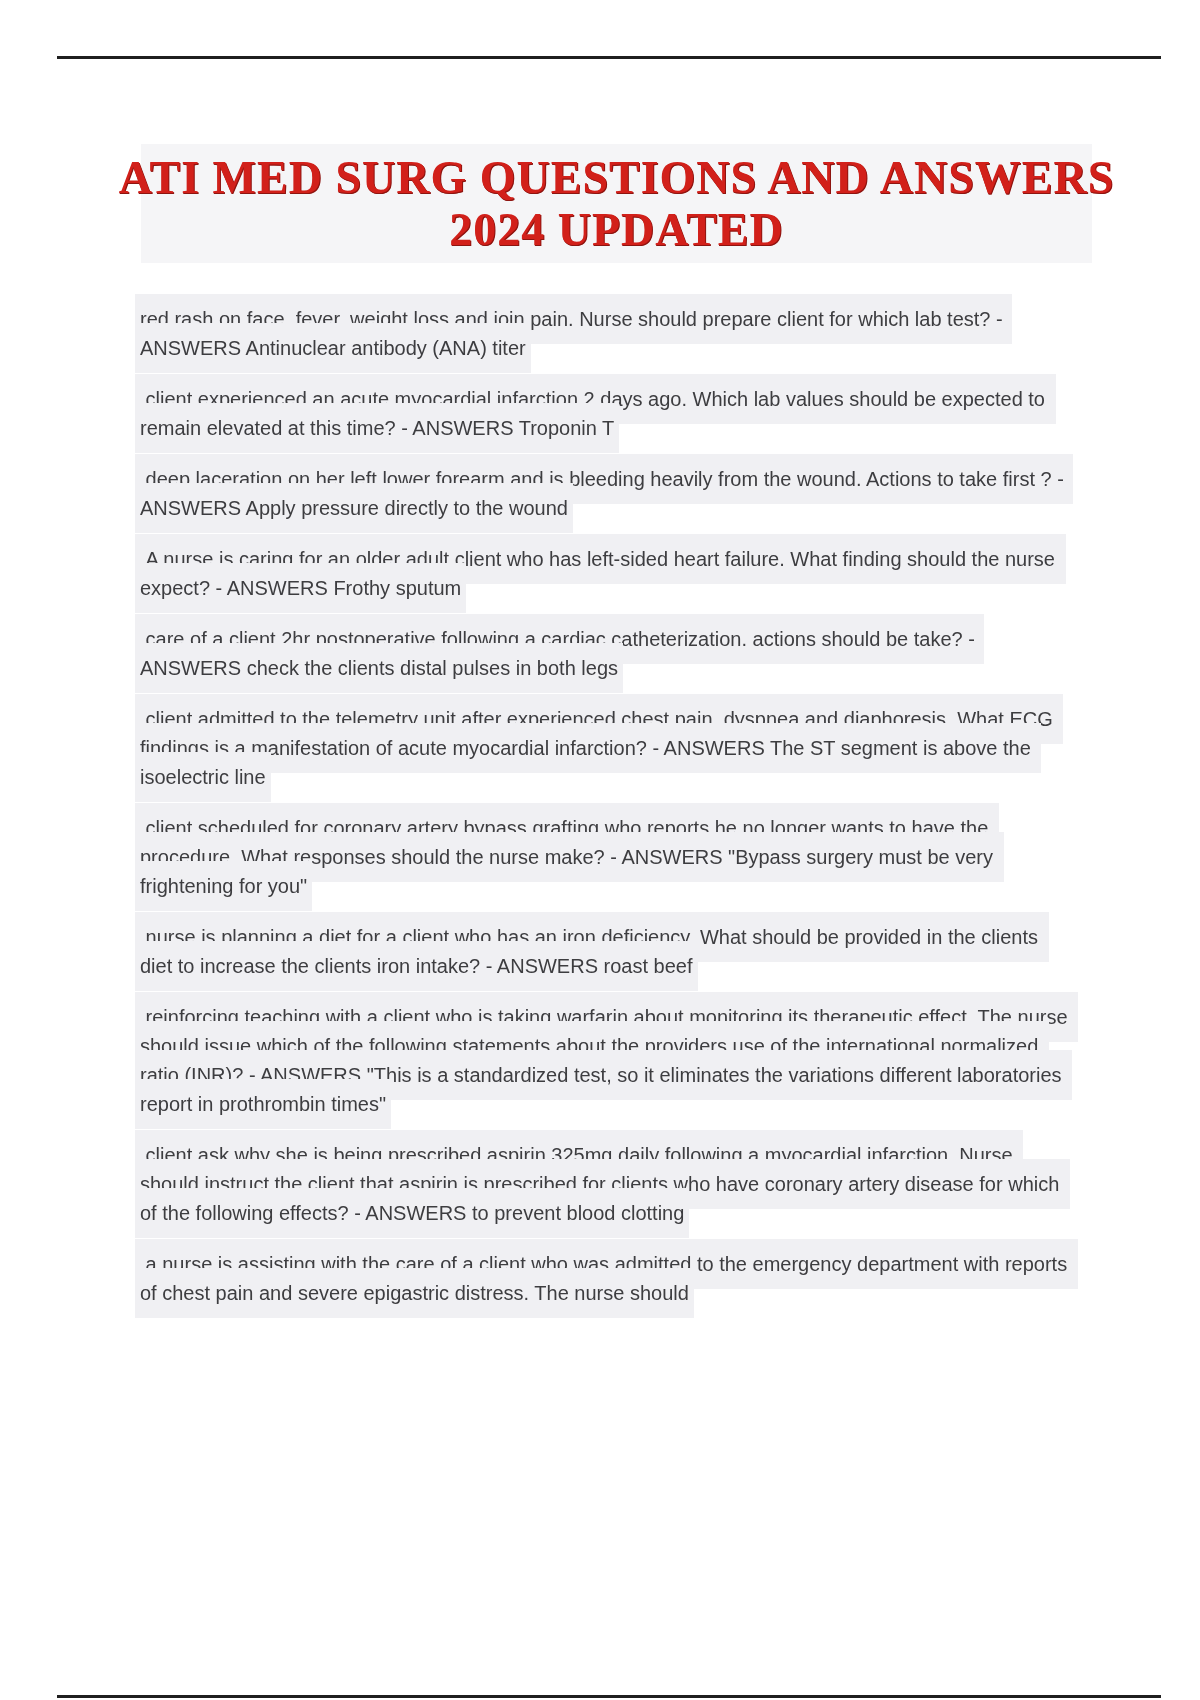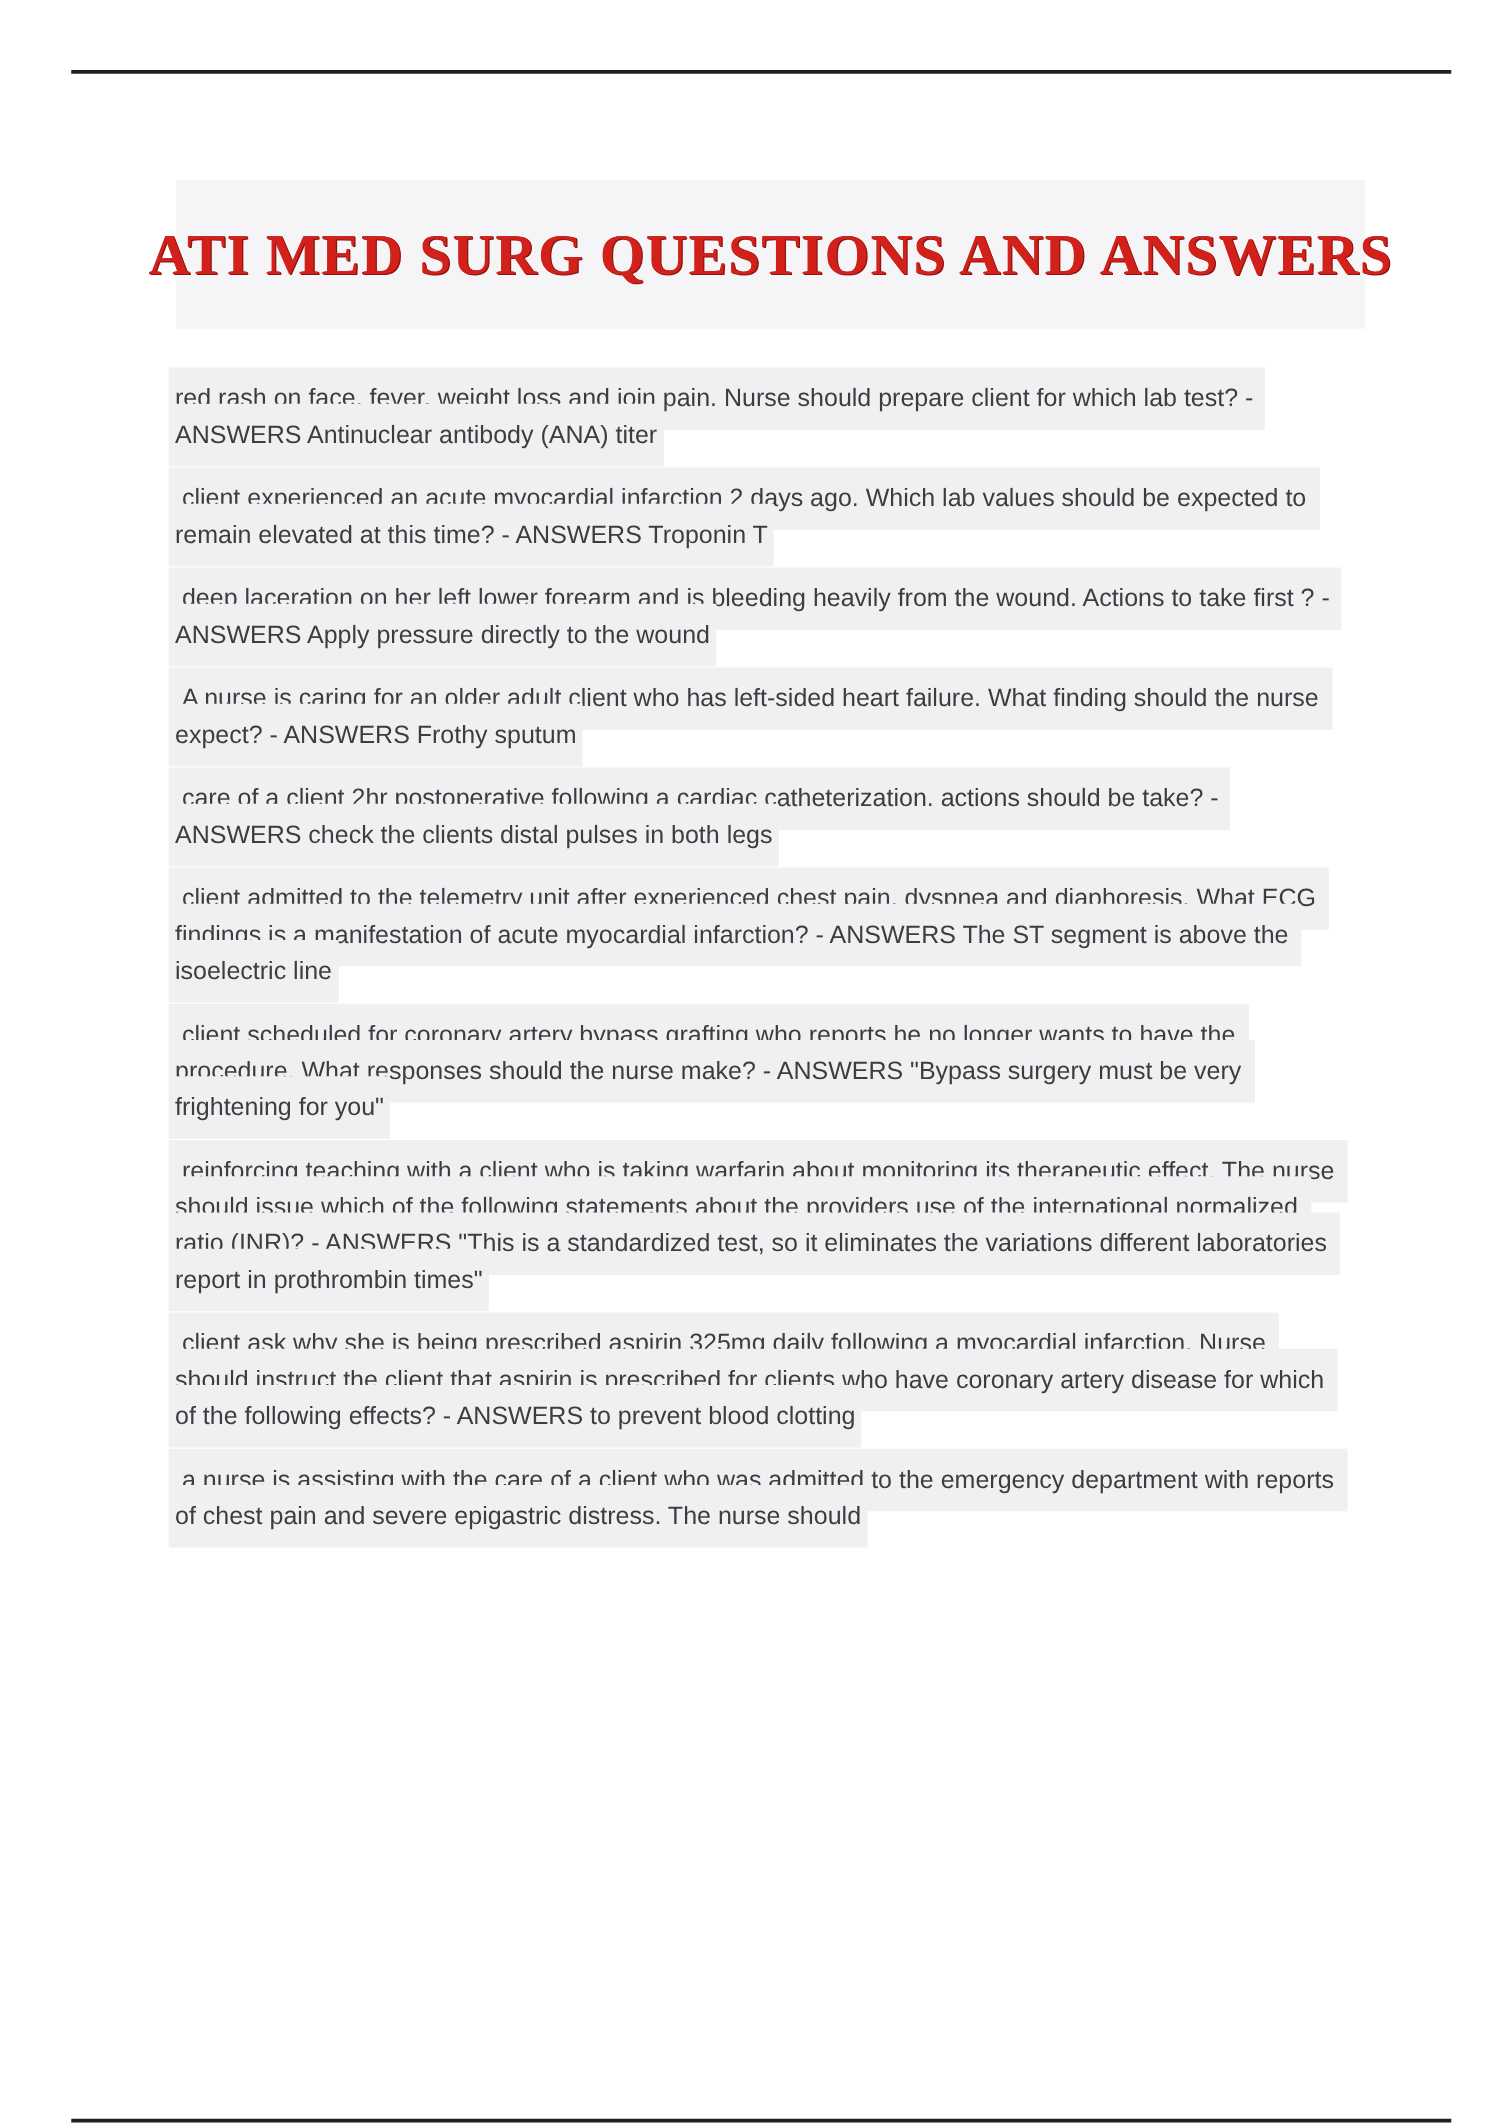--- a/index.html
+++ b/index.html
@@ -70,29 +70,31 @@
   }
 </style>
 </head>
 <body>
 
 <div class="page" style="--page_bg: #ffffff; --title_red: #d2201a; --title_box_bg: #f5f5f7; --body_text: #3d3d40; --line_highlight: #f0f0f3; --rule: #1f1f1f;">
   <div class="rule top"></div>
 
   <div class="title-box">
     <div class="title-line">ATI MED SURG QUESTIONS AND ANSWERS</div>
+    <div class="title-line">2024 UPDATED</div>
   </div>
 
   <div class="content">
       <p class="para"><span class="hl">red rash on face, fever, weight loss and join pain. Nurse should prepare client for which lab test? - ANSWERS Antinuclear antibody (ANA) titer</span></p>
       <p class="para"><span class="hl"> client experienced an acute myocardial infarction 2 days ago. Which lab values should be expected to remain elevated at this time? - ANSWERS Troponin T</span></p>
       <p class="para"><span class="hl"> deep laceration on her left lower forearm and is bleeding heavily from the wound. Actions to take first ? - ANSWERS Apply pressure directly to the wound</span></p>
       <p class="para"><span class="hl"> A nurse is caring for an older adult client who has left-sided heart failure. What finding should the nurse expect? - ANSWERS Frothy sputum</span></p>
       <p class="para"><span class="hl"> care of a client 2hr postoperative following a cardiac catheterization. actions should be take? - ANSWERS check the clients distal pulses in both legs</span></p>
       <p class="para"><span class="hl"> client admitted to the telemetry unit after experienced chest pain, dyspnea and diaphoresis. What ECG findings is a manifestation of acute myocardial infarction? - ANSWERS The ST segment is above the isoelectric line</span></p>
       <p class="para"><span class="hl"> client scheduled for coronary artery bypass grafting who reports he no longer wants to have the procedure. What responses should the nurse make? - ANSWERS "Bypass surgery must be very frightening for you"</span></p>
+      <p class="para"><span class="hl"> nurse is planning a diet for a client who has an iron deficiency. What should be provided in the clients diet to increase the clients iron intake? - ANSWERS roast beef</span></p>
       <p class="para"><span class="hl"> reinforcing teaching with a client who is taking warfarin about monitoring its therapeutic effect. The nurse should issue which of the following statements about the providers use of the international normalized ratio (INR)? - ANSWERS "This is a standardized test, so it eliminates the variations different laboratories report in prothrombin times"</span></p>
       <p class="para"><span class="hl"> client ask why she is being prescribed aspirin 325mg daily following a myocardial infarction. Nurse should instruct the client that aspirin is prescribed for clients who have coronary artery disease for which of the following effects? - ANSWERS to prevent blood clotting</span></p>
       <p class="para"><span class="hl"> a nurse is assisting with the care of a client who was admitted to the emergency department with reports of chest pain and severe epigastric distress. The nurse should</span></p>
     </div>
 
   <div class="rule bottom"></div>
 </div>
 
 </body></html>

